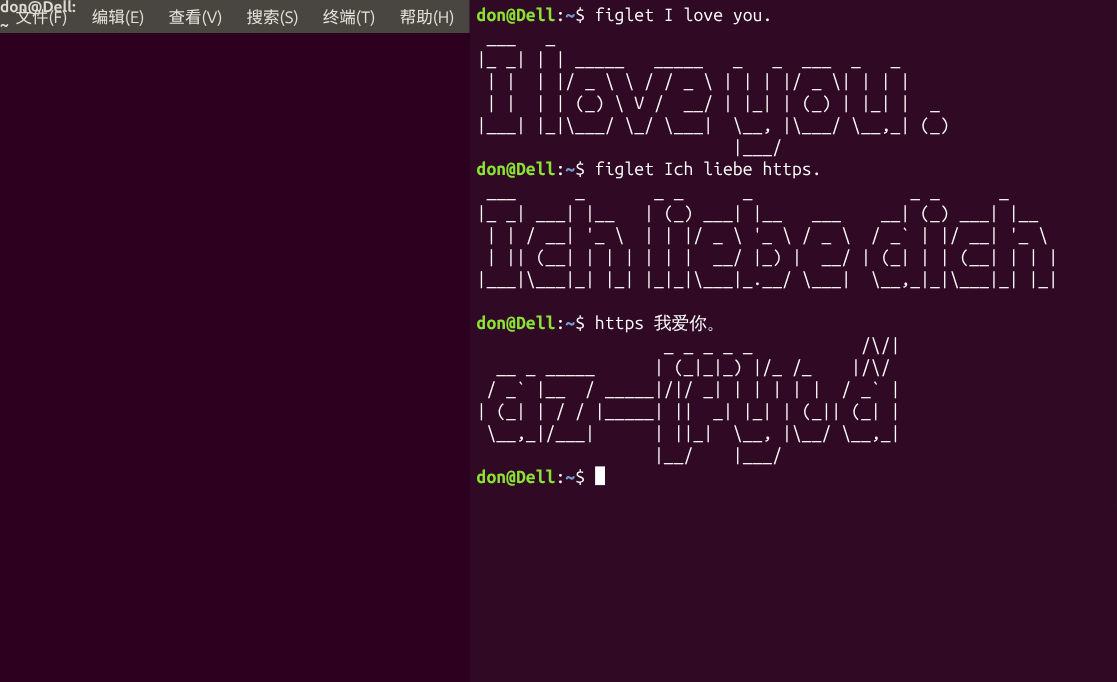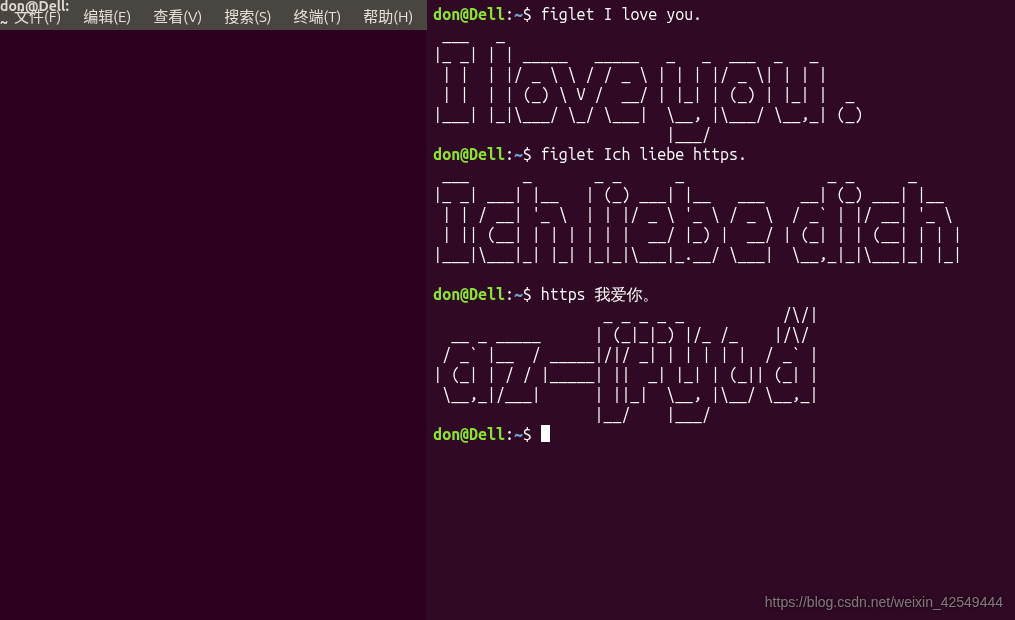--- a/index.html
+++ b/index.html
@@ -76,16 +76,15 @@
 |___|\___|_| |_| |_|_|\___|_.__/ \___|  \__,_|_|\___|_| |_|
                                                            </span>
 <span class="user">don</span><span class="user">@</span><span class="host">Dell</span><span class="colon">:</span><span class="path">~</span><span class="dollar">$ </span><span class="cmd">https 我爱你。</span>
 <span>                   _ _ _ _ _           /\/|
   __ _ _____      | (_|_|_) |/_ /_    |/\/ 
  / _` |__  / _____|/|/ _| | | | | |  / _` |
 | (_| | / / |_____| ||  _| |_| | (_|| (_| |
  \__,_|/___|      | ||_|  \__, |\__/ \__,_|
                   |__/    |___/            </span>
 <span class="user">don</span><span class="user">@</span><span class="host">Dell</span><span class="colon">:</span><span class="path">~</span><span class="dollar">$ </span><span class="cmd"></span><span class="cursor"></span></pre>
-    <div class="watermark">https://blog.csdn.net/weixin_42549444</div>
   </div>
 
 </div>
 
 </body></html>

